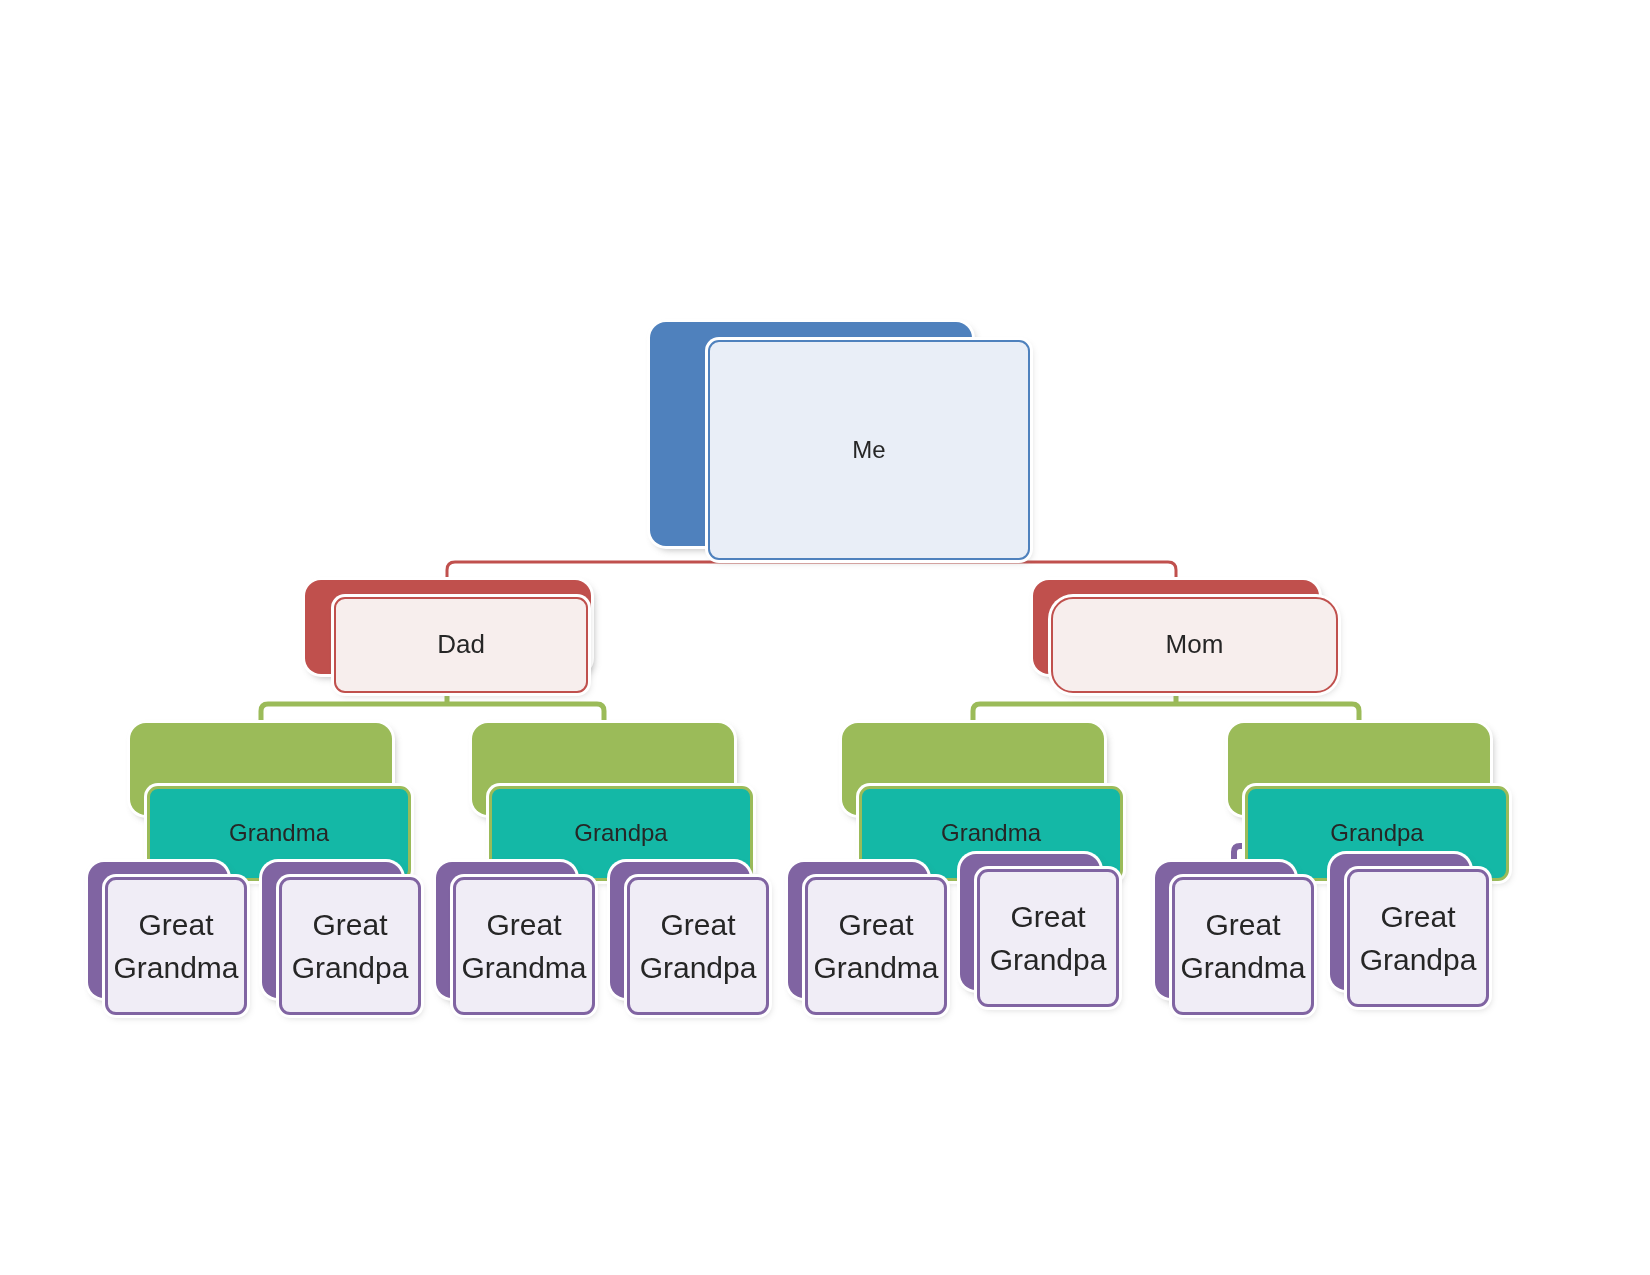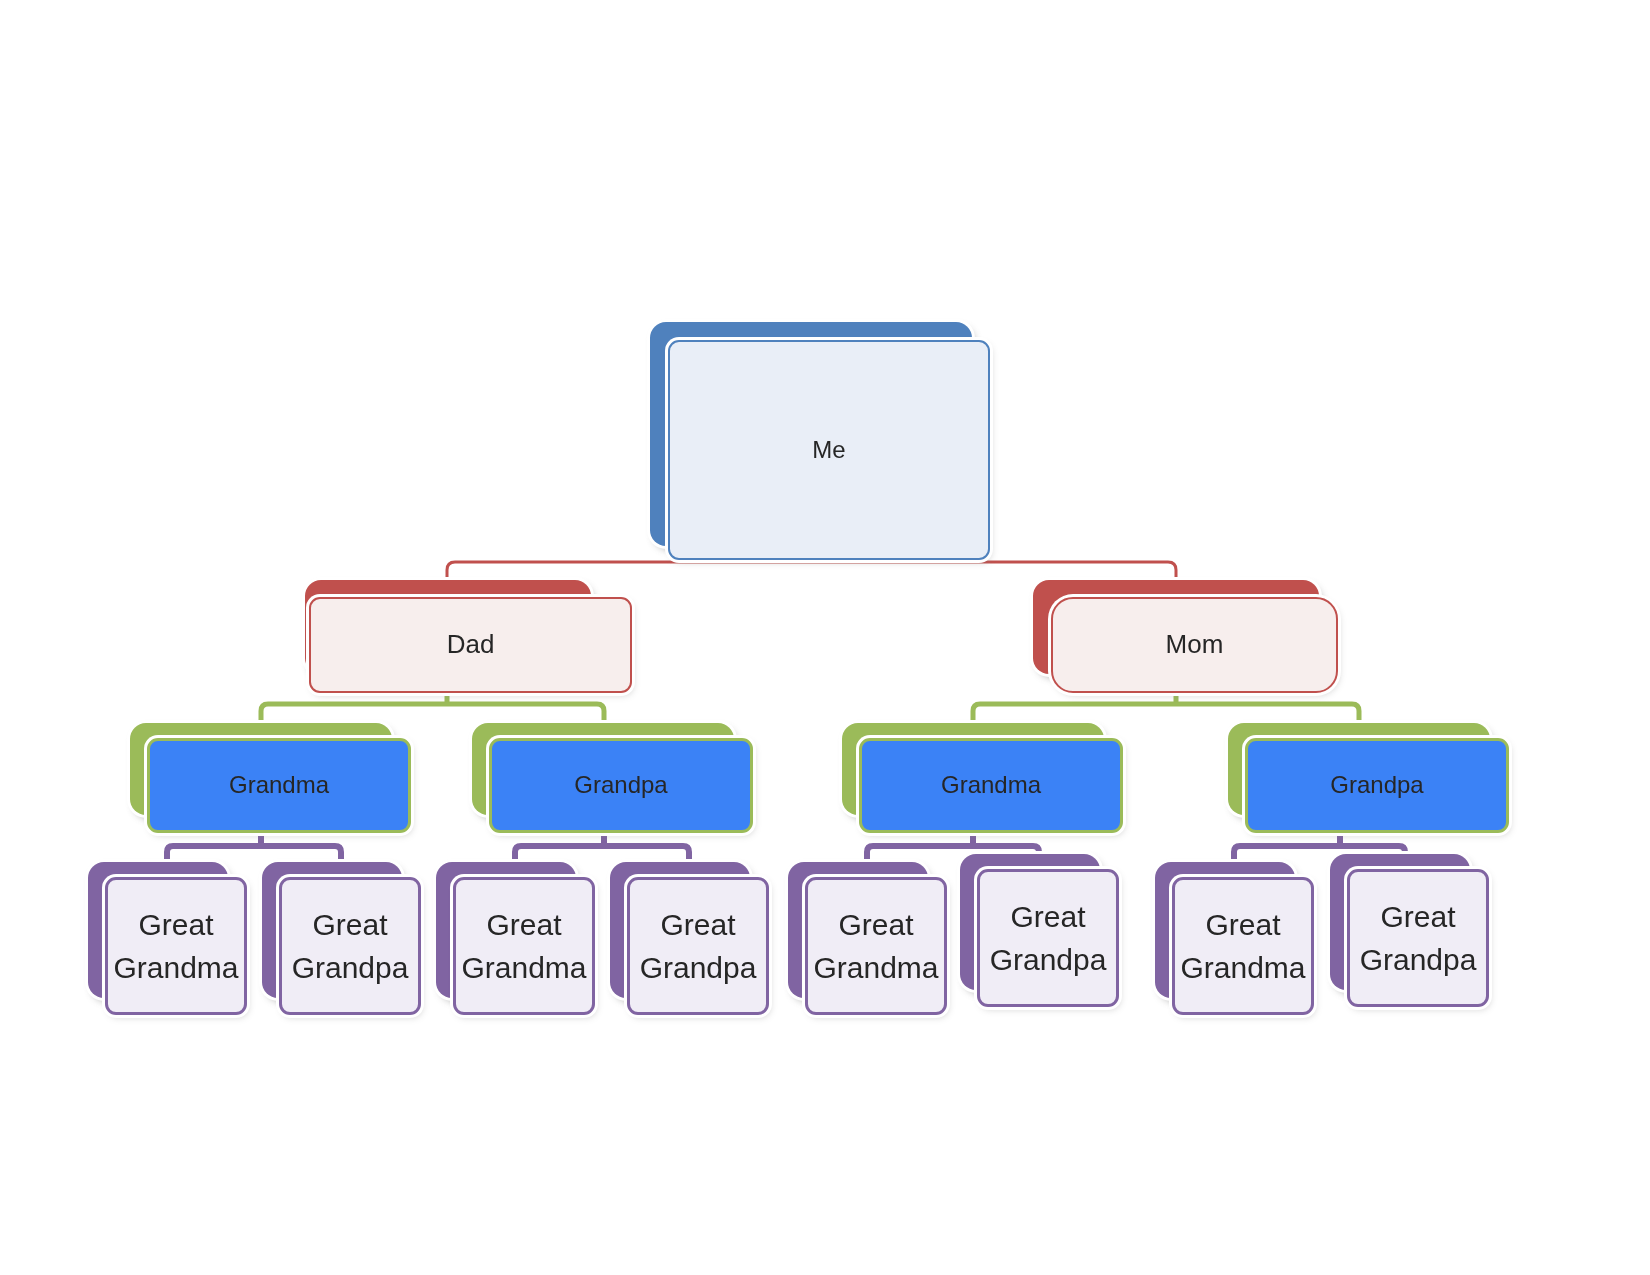--- a/index.html
+++ b/index.html
@@ -34,30 +34,30 @@
     box-shadow:0 0 0 3px #ffffff, 2px 3px 6px rgba(130,130,130,.30);
     padding:4px 10px;box-sizing:border-box;
     line-height:1.45;
   }
   
   .blue  .back{background:#4f81bd;}
   .blue  .front{background:#e9eef7;border:2px solid #4f81bd;font-size:24px;}
   .red   .back{background:#c0504d;}
   .red   .front{background:#f7eeed;border:2px solid #c0504d;font-size:26px;}
   .green .back{background:#9bbb59;}
-  .green .front{background:#3b82f6;border:3px solid #9bbb59;font-size:24px;}
+  .green .front{background:#14b8a6;border:3px solid #9bbb59;font-size:24px;margin-top:48px;}
   .purple .back{background:#8064a2;}
   .purple .front{background:#f0edf6;border:3px solid #8064a2;font-size:30px;}
 
   
   .n-me  .back{left:650px;top:322px;width:322px;height:224px;}
-  .n-me  .front{left:668px;top:340px;width:322px;height:220px;text-align:right;}
+  .n-me  .front{left:708px;top:340px;width:322px;height:220px;text-align:right;}
 
   .n-dad .back{left:305px;top:580px;width:286px;height:94px;}
-  .n-dad .front{left:309px;top:597px;width:323px;height:96px;}
+  .n-dad .front{left:334px;top:597px;width:254px;height:96px;}
   .n-mom .back{left:1033px;top:580px;width:286px;height:94px;}
   .n-mom .front{left:1051px;top:597px;width:287px;height:96px;border-radius:22px;}
 
   .n-g1 .back{left:130px;top:723px;width:262px;height:92px;}
   .n-g1 .front{left:147px;top:738px;width:264px;height:95px;}
   .n-g2 .back{left:472px;top:723px;width:262px;height:92px;}
   .n-g2 .front{left:489px;top:738px;width:264px;height:95px;}
   .n-g3 .back{left:842px;top:723px;width:262px;height:92px;}
   .n-g3 .front{left:859px;top:738px;width:264px;height:95px;}
   .n-g4 .back{left:1228px;top:723px;width:262px;height:92px;}

